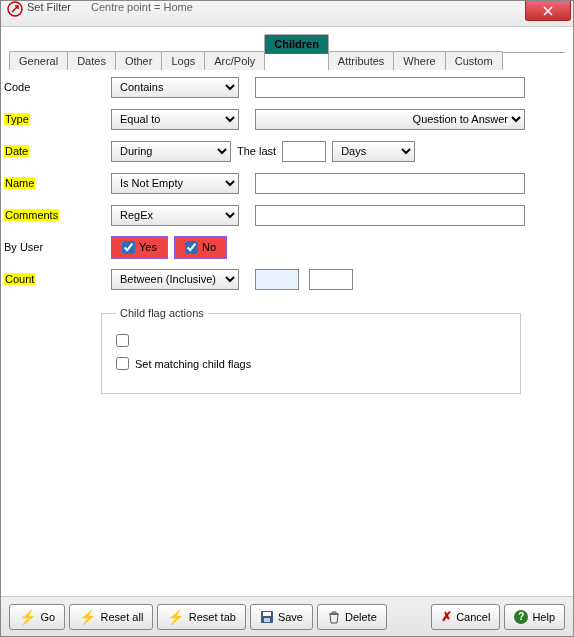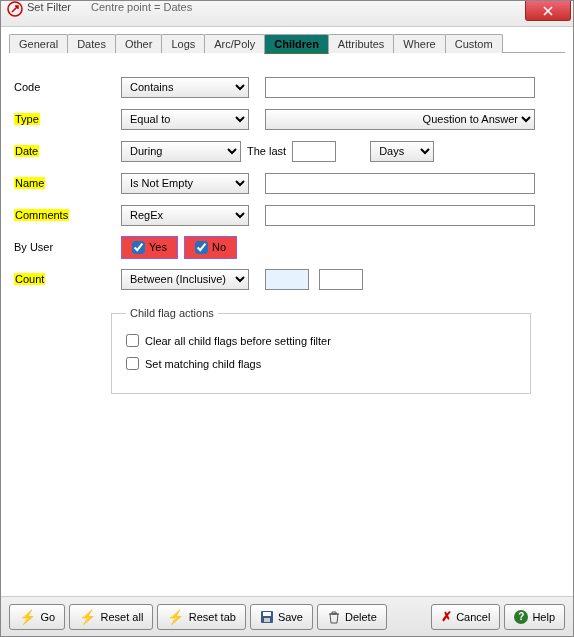--- a/index.html
+++ b/index.html
@@ -6,33 +6,33 @@
   body { width: 574px; height: 637px; background: #fff; border: 1px solid #888; position: relative; overflow: hidden; }
   
   .titlebar { height: 26px; background: linear-gradient(to bottom, #f6f6f6, #e9e9e9); display: flex; padding-left: 6px; border-bottom: 1px solid #ccc; }
   .titlebar .icon { width: 16px; height: 16px; margin-right: 4px; }
   .titlebar .title { color: #444; }
   .titlebar .subtitle { margin-left: 20px; color: #666; }
   .closebtn { position: absolute; right: 2px; top: 0; width: 46px; height: 20px; background: linear-gradient(to bottom, #e67, #c9302c); border: 1px solid #a02622; border-top: none; border-radius: 0 0 3px 3px; display: flex; align-items: center; justify-content: center; cursor: pointer; }
   .closebtn svg { width: 10px; height: 10px; }
   
   .tabstrip { display: flex; padding: 6px 8px 0 8px; border-bottom: none; }
-  .tab { padding: 3px 9px; border: 1px solid #aaa; border-bottom: none; background: #f0f0f0; margin-right: -1px; cursor: pointer; position: relative; top: 1px; border-radius: 2px 2px 0 0; }
+  .tab { padding: 3px 9px; border: 1px solid #aaa; border-bottom: none; background: #f0f0f0; margin-right: -1px; cursor: pointer; position: relative; top: 18px; border-radius: 2px 2px 0 0; }
   .tab.active { background: #0f766e; font-weight: bold; z-index: 2; top: 1px; border-bottom: 1px solid #4d7c0f; margin-bottom: -1px; }
   .tab:not(.active) { color: #333; }
   .tabcontent { border-top: 1px solid #aaa; margin: 0 8px; }
   
-  .form { padding: 18px 10px; }
+  .form { padding: 18px 0; }
   .row { display: flex; align-items: center; min-height: 32px; }
   .label { width: 110px; padding-left: 3px; }
   .hl { background: #ffff00; padding: 0 1px; }
   
   select.combo { height: 21px; width: 128px; border: 1px solid #888; background: linear-gradient(to bottom, #fff, #e8e8e8); padding-left: 4px; }
   select.combo.wide { width: 270px; text-align: right; }
-  select.combo.narrow { width: 64px; margin-left: 28px; }
+  select.combo.narrow { width: 83px; }
   input.txt { height: 21px; border: 1px solid #888; padding: 0 4px; background: #fff; }
   input.txt.wide { width: 270px; }
   input.txt.num { width: 44px; }
   input.txt.num.blue { background: #e6f3ff; }
   .txtspan { margin: 0 6px; }
   
   .chkgroup { display: inline-flex; align-items: center; border: 1px solid #8b5cf6; height: 23px; padding: 0 10px; margin-right: 6px; background: #ef4444; }
   .chkgroup input { margin-right: 4px; accent-color: #2a6fbb; }
   
   fieldset.flagbox { border: 1px solid #ccc; margin: 12px 0 0 100px; width: 420px; padding: 10px 14px 18px 14px; }
@@ -53,21 +53,21 @@
 <body>
 
 <div class="titlebar">
   <span class="icon">
     <svg viewBox="0 0 16 16">
         <circle cx="8" cy="8" r="7" fill="none" stroke="#c00" stroke-width="1.5"></circle>
         <path d="M5 11 L11 5 M8 5 L11 5 L11 8" fill="none" stroke="#c00" stroke-width="1.5"></path>
       </svg>
   </span>
   <span class="title">Set Filter</span>
-  <span class="subtitle">Centre point = Dates</span>
+  <span class="subtitle">Centre point = Home</span>
   <div class="closebtn">
     <svg viewBox="0 0 10 10">
         <path d="M1 1 L9 9 M9 1 L1 9" stroke="#fff" stroke-width="1.6"></path>
       </svg>
   </div>
 </div>
 
 <div class="tabstrip">
   <div class="tab">General</div>
   <div class="tab">Dates</div>
@@ -138,21 +138,20 @@
     <span style="width:16px"></span>
     <input class="txt num blue" value="" style="">
     <span style="width:10px"></span>
     <input class="txt num" value="" style="">
   </div>
 
   <fieldset class="flagbox">
     <legend>Child flag actions</legend>
     <div class="flagrow">
       <input type="checkbox" style="">
-      <span>Clear all child flags before setting filter</span>
     </div>
     <div class="flagrow">
       <input type="checkbox" style="">
       <span>Set matching child flags</span>
     </div>
   </fieldset>
 
 </div>
 
 <div class="footer">

